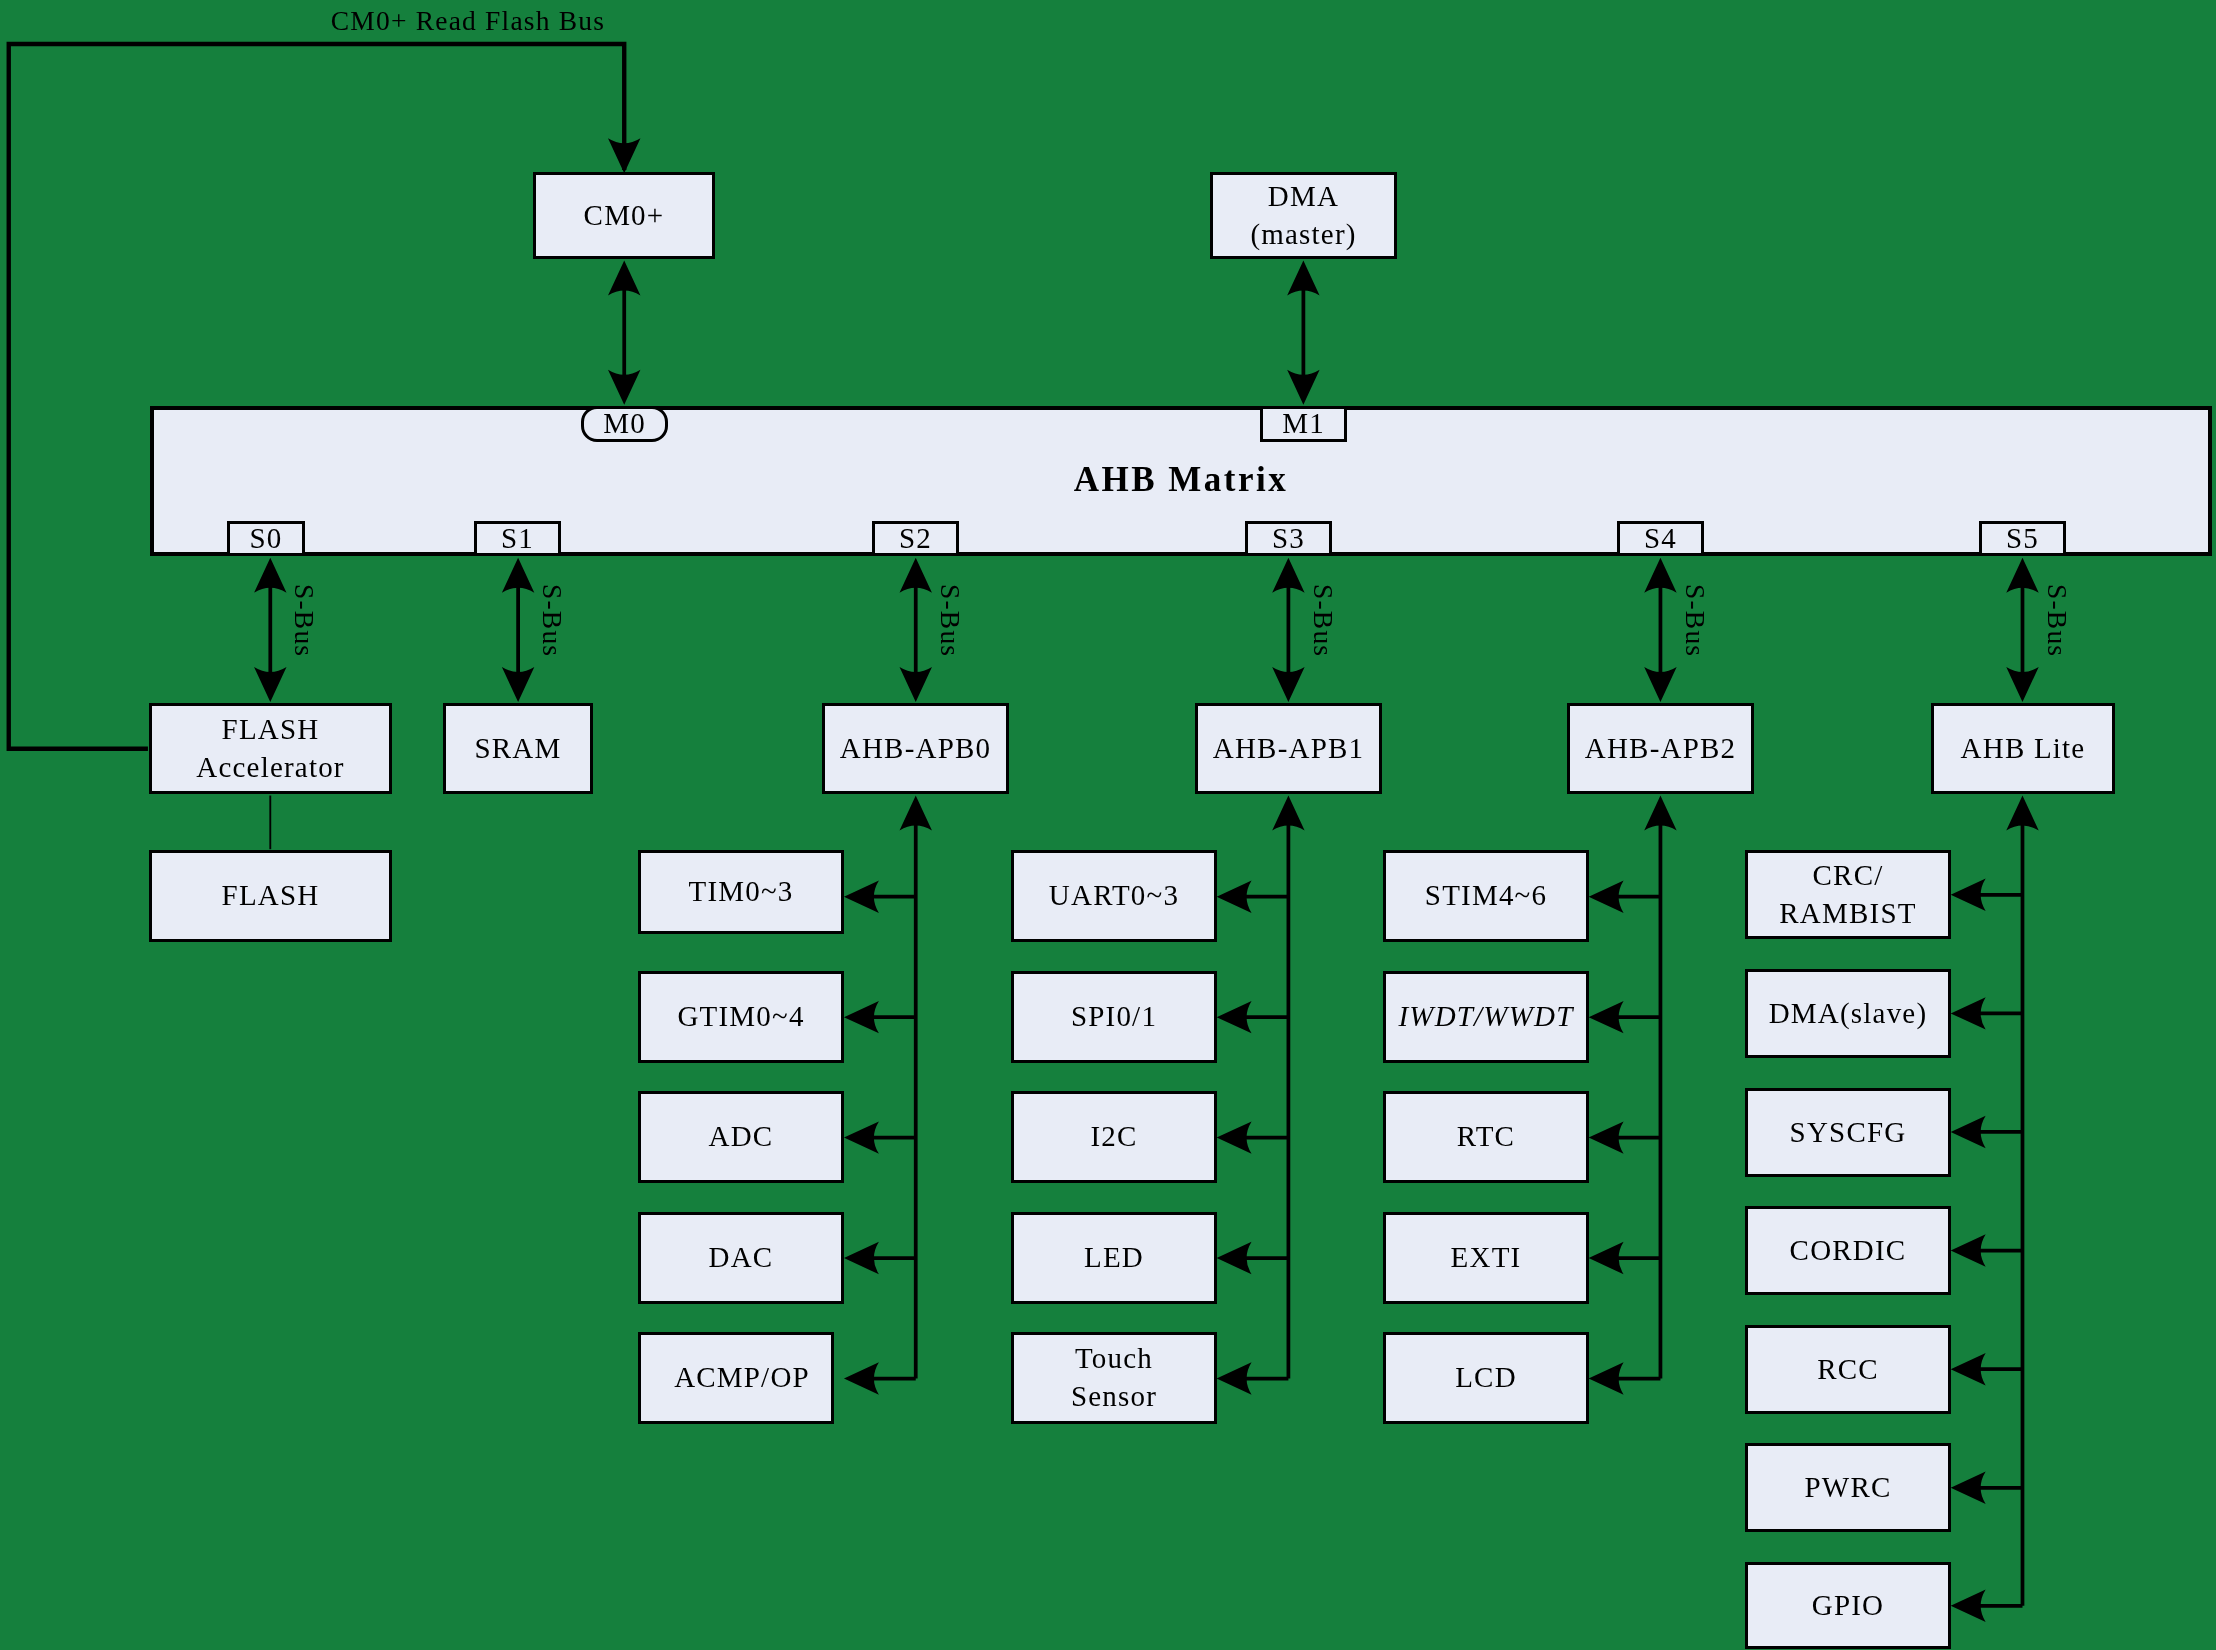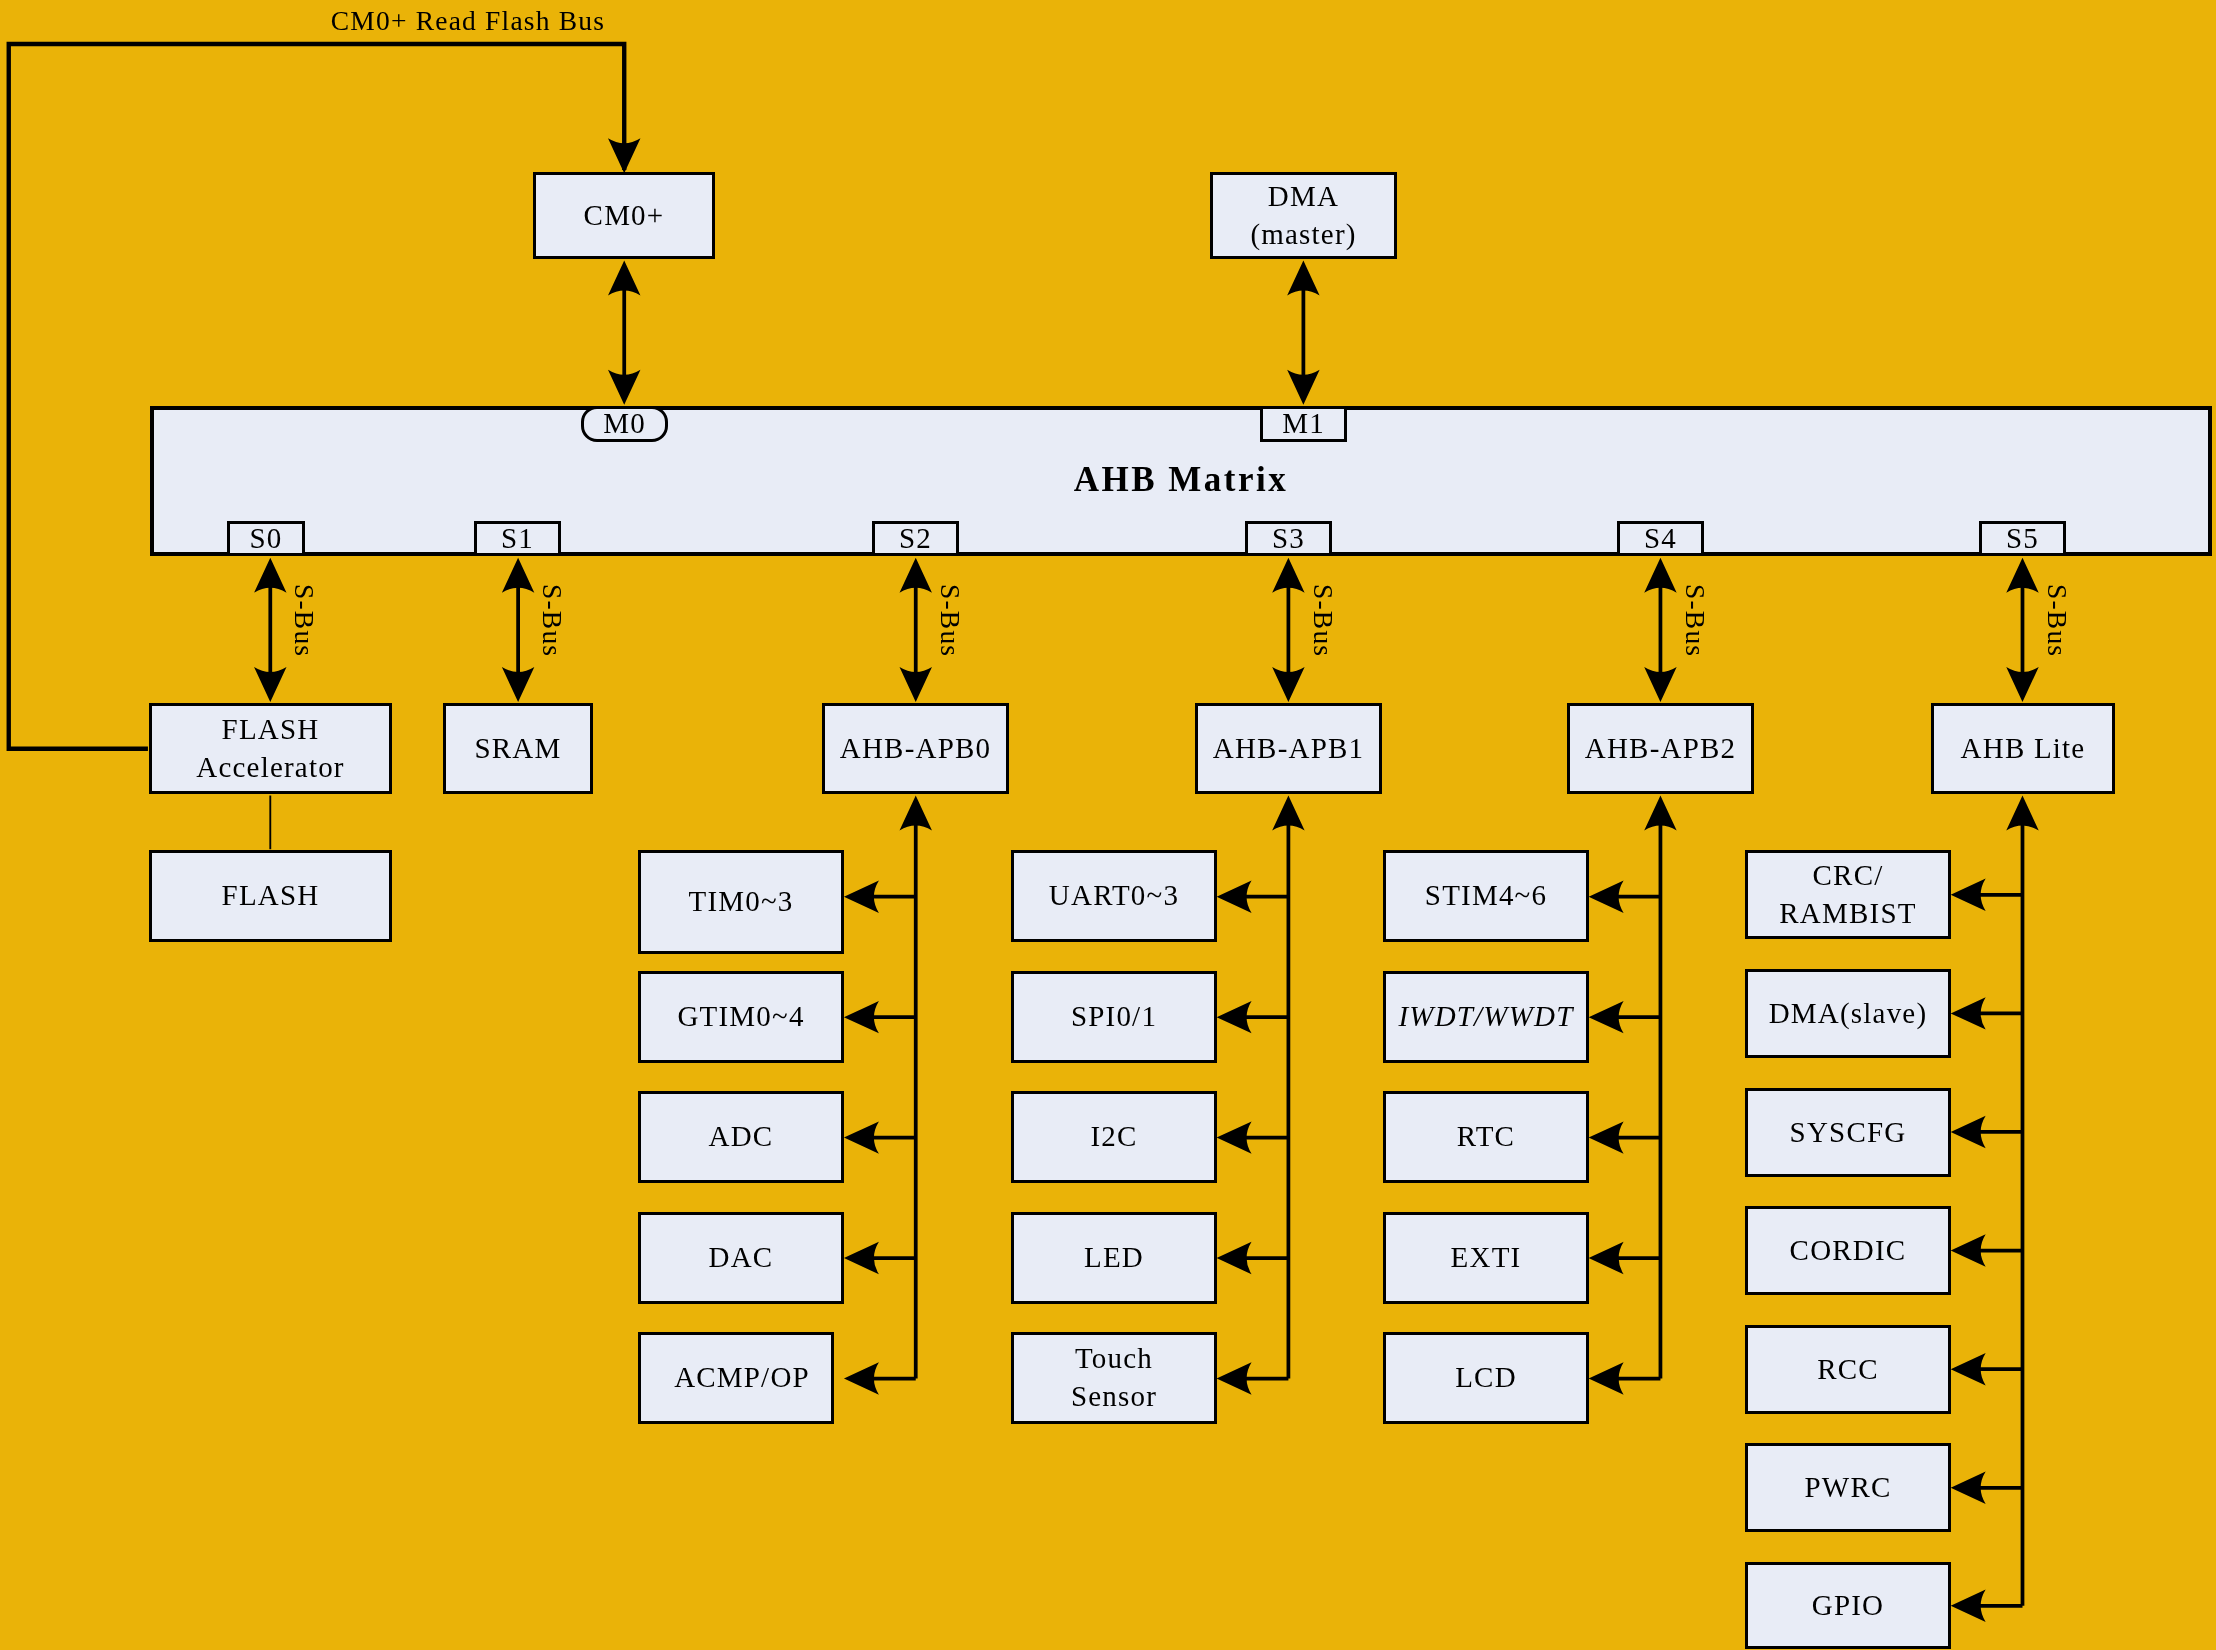--- a/index.html
+++ b/index.html
@@ -1,18 +1,18 @@
 <!DOCTYPE html>
 <html style="--box-fill: #E8ECF6; --line: #000000;font-size:10px"><head>
 <meta charset="utf-8">
 <style>
   :root { --box-fill:#E8ECF6; --line:#000000; }
   html,body { margin:0; padding:0; background:#ffffff; }
   #canvas {
-    position:relative; width:2216px; height:1651px; background:#eab308;
+    position:relative; width:2216px; height:1651px; background:#15803d;
     font-family:"Liberation Serif","DejaVu Serif",serif; color:#000;
   }
   #wires { position:absolute; left:0; top:0; }
   .box {
     position:absolute; box-sizing:border-box;
     background:var(--box-fill); border:3.7px solid var(--line);
     display:flex; align-items:center; justify-content:center;
     text-align:center; font-size:29px; letter-spacing:1.2px;
     line-height:1.3; white-space:pre-line;
   }
@@ -59,21 +59,21 @@
   <div class="box" style="left:149px; top:703px; width:243px; height:91px;">FLASH
 Accelerator</div>
   <div class="box" style="left:443px; top:703px; width:150px; height:91px;">SRAM</div>
   <div class="box" style="left:822px; top:703px; width:187px; height:91px;">AHB-APB0</div>
   <div class="box" style="left:1195px; top:703px; width:187px; height:91px;">AHB-APB1</div>
   <div class="box" style="left:1567px; top:703px; width:187px; height:91px;">AHB-APB2</div>
   <div class="box" style="left:1931px; top:703px; width:184px; height:91px;">AHB Lite</div>
 
   <div class="box" style="left:149px; top:850px; width:243px; height:92px;">FLASH</div>
 
-  <div class="box" style="left:638px; top:850px; width:206px; height:104px;">TIM0~3</div>
+  <div class="box" style="left:638px; top:850px; width:206px; height:84px;">TIM0~3</div>
   <div class="box" style="left:638px; top:971px; width:206px; height:92px;">GTIM0~4</div>
   <div class="box" style="left:638px; top:1091px; width:206px; height:92px;">ADC</div>
   <div class="box" style="left:638px; top:1212px; width:206px; height:92px;">DAC</div>
   <div class="box" style="left:638px; top:1332px; width:196px; height:92px;padding-left:12px;">ACMP/OP</div>
 
   <div class="box" style="left:1011px; top:850px; width:206px; height:92px;">UART0~3</div>
   <div class="box" style="left:1011px; top:971px; width:206px; height:92px;">SPI0/1</div>
   <div class="box" style="left:1011px; top:1091px; width:206px; height:92px;">I2C</div>
   <div class="box" style="left:1011px; top:1212px; width:206px; height:92px;">LED</div>
   <div class="box" style="left:1011px; top:1332px; width:206px; height:92px;">Touch

